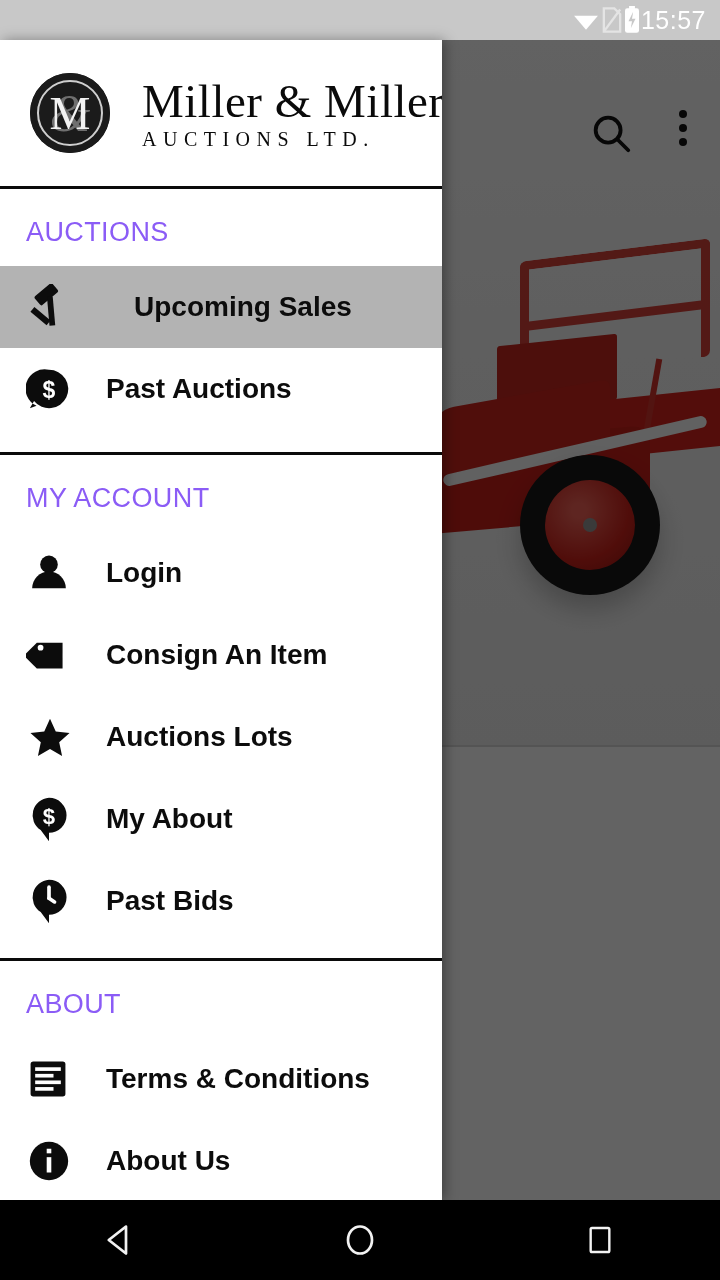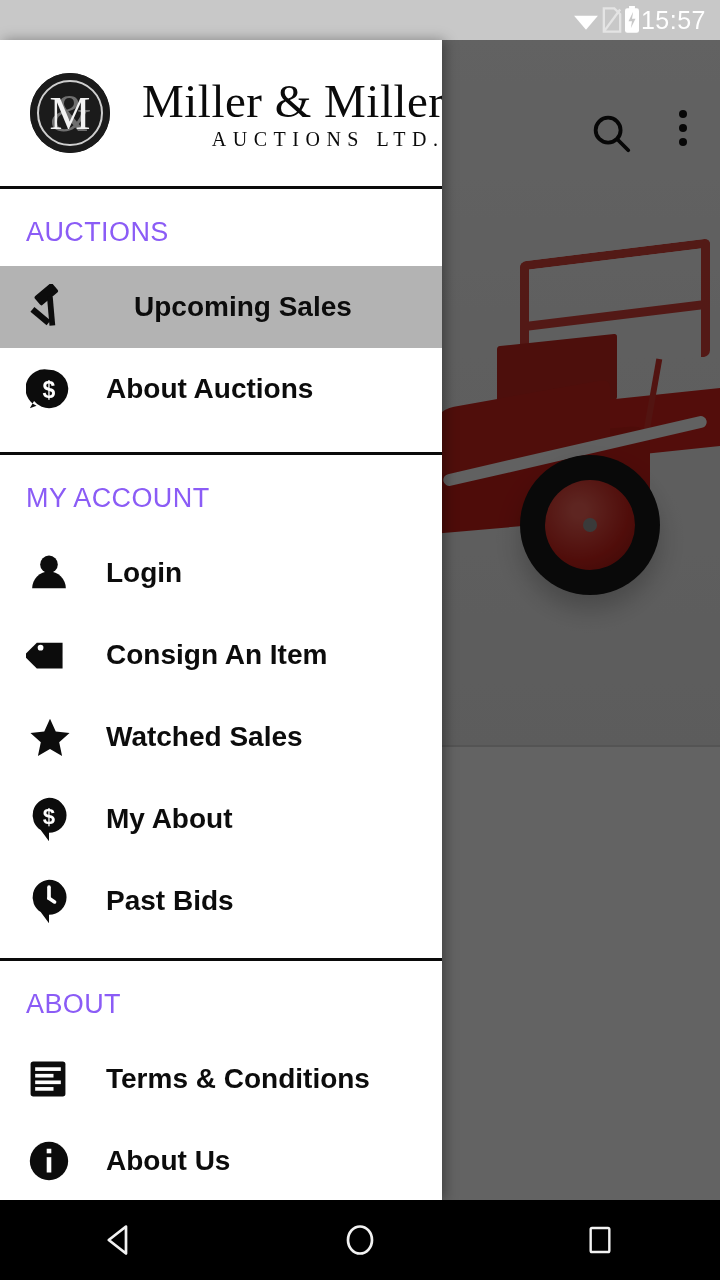--- a/index.html
+++ b/index.html
@@ -95,21 +95,21 @@
     position:absolute; inset:0; display:flex; align-items:center; justify-content:center;
     font-family:"Liberation Serif", serif; font-size:46px; color:#f2f2f2;
   }
   .logo-text { margin-left:32px; }
   .logo-name {
     font-family:"Liberation Serif", serif; font-size:47px; color:#0a0a0a; line-height:50px;
     white-space:nowrap; letter-spacing:.5px;
   }
   .logo-sub {
     font-family:"Liberation Serif", serif; font-size:20px; color:#0a0a0a;
-    letter-spacing:6.5px; text-align:right; margin-top:2px;
+    letter-spacing:6.5px; text-align:left; margin-top:2px;
   }
   .hr-black { height:3px; background:#0a0a0a; }
 
   .section-label {
     font-size:27px; color:#8b5cf6; padding:28px 0 18px 26px; letter-spacing:.4px;
   }
   .nav-item {
     display:flex; align-items:center; height:82px; padding-left:26px; cursor:pointer;
   }
   .nav-item.active { background:#b3b3b3;gap:28px; }
@@ -211,21 +211,21 @@
       <span class="nav-label">Upcoming Sales</span>
     </div>
 
     <div class="nav-item">
       <span class="nav-ico">
         <svg width="46" height="46" viewBox="0 0 24 24">
           <path d="M12 2 a10 10 0 1 1 -7.8 16.2 L2 22 l3.5 -1.2 A10 10 0 0 1 12 2 Z" fill="#0c0c0c"></path>
           <text x="12" y="16.5" font-size="12" font-weight="bold" fill="#fff" text-anchor="middle" font-family="Liberation Sans, sans-serif">$</text>
         </svg>
       </span>
-      <span class="nav-label">About Auctions</span>
+      <span class="nav-label">Past Auctions</span>
     </div>
 
     <div class="hr-black" style="margin-top:22px"></div>
 
     <div class="section-label">MY ACCOUNT</div>
 
     <div class="nav-item">
       <span class="nav-ico">
         <svg width="46" height="46" viewBox="0 0 24 24">
           <circle cx="12" cy="7.5" r="4.6" fill="#0c0c0c"></circle>
@@ -244,21 +244,21 @@
       </span>
       <span class="nav-label">Consign An Item</span>
     </div>
 
     <div class="nav-item">
       <span class="nav-ico">
         <svg width="48" height="46" viewBox="0 0 24 24">
           <path d="M12 2.5 l3 6.6 7.2 .8 -5.4 4.9 1.5 7.1 -6.3 -3.6 -6.3 3.6 1.5 -7.1 -5.4 -4.9 7.2 -.8 Z" fill="#0c0c0c"></path>
         </svg>
       </span>
-      <span class="nav-label">Watched Sales</span>
+      <span class="nav-label">Auctions Lots</span>
     </div>
 
     <div class="nav-item">
       <span class="nav-ico">
         <svg width="46" height="48" viewBox="0 0 24 26">
           <path d="M12 1.5 a9.5 9.5 0 0 1 0 19 l0 4.5 -4.5 -6 A9.5 9.5 0 0 1 12 1.5 Z" fill="#0c0c0c"></path>
           <text x="12" y="15.5" font-size="12" font-weight="bold" fill="#fff" text-anchor="middle" font-family="Liberation Sans, sans-serif">$</text>
         </svg>
       </span>
       <span class="nav-label">My About</span>

